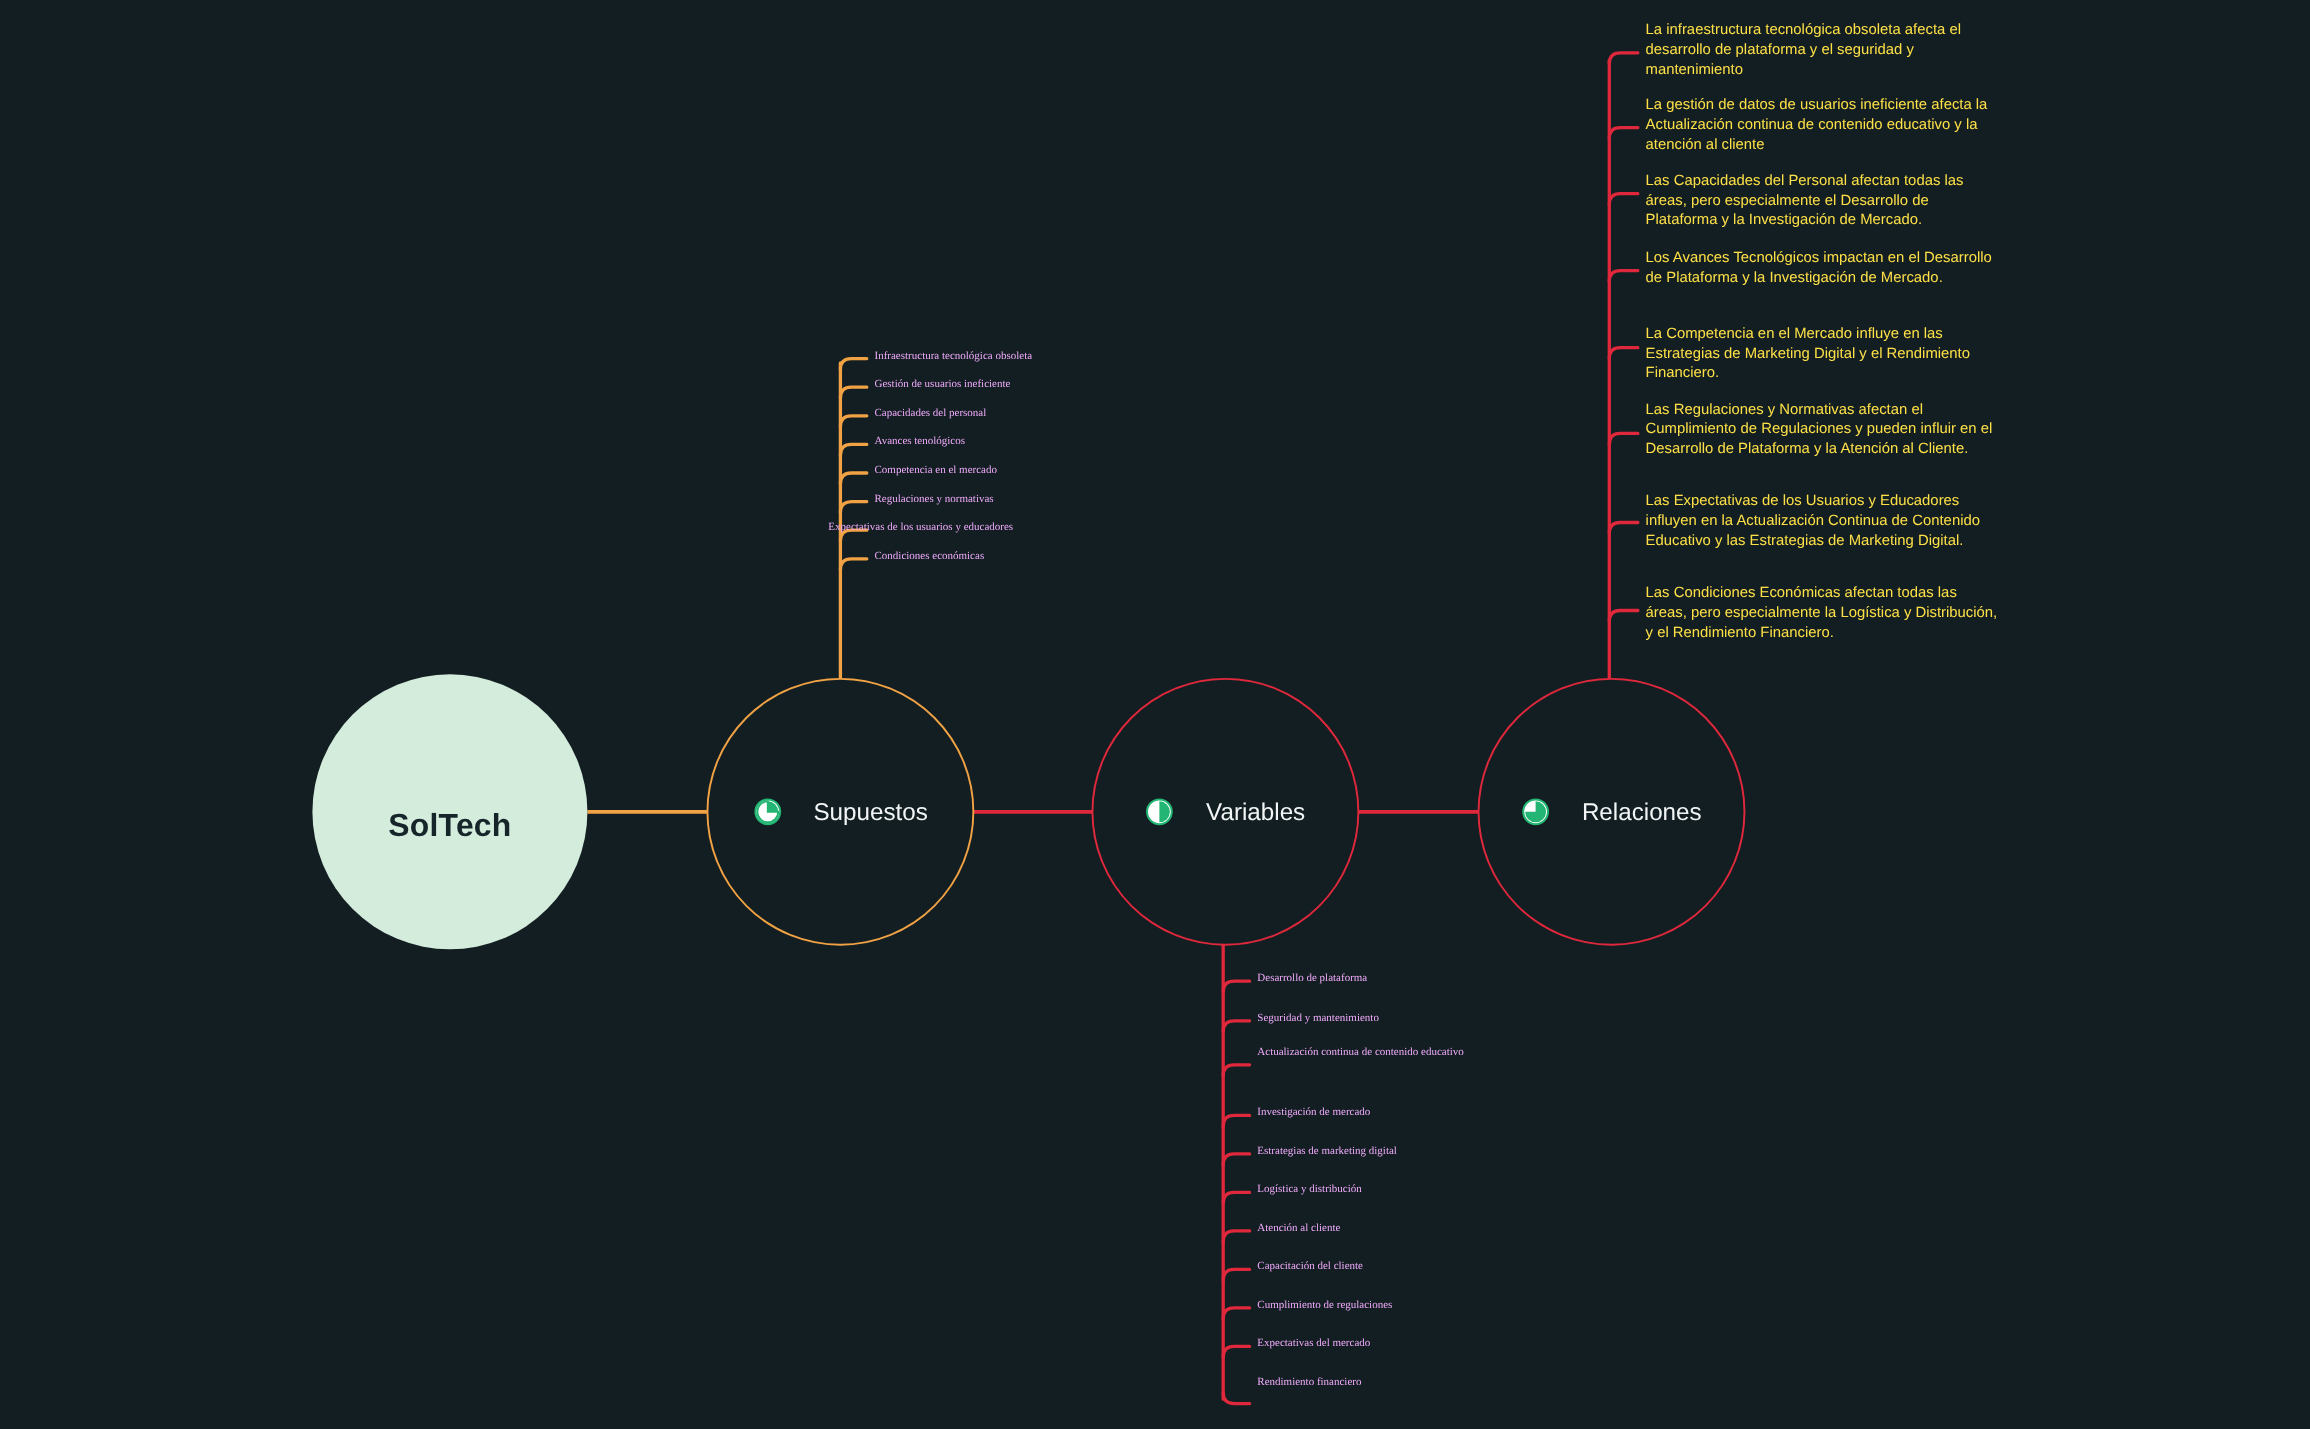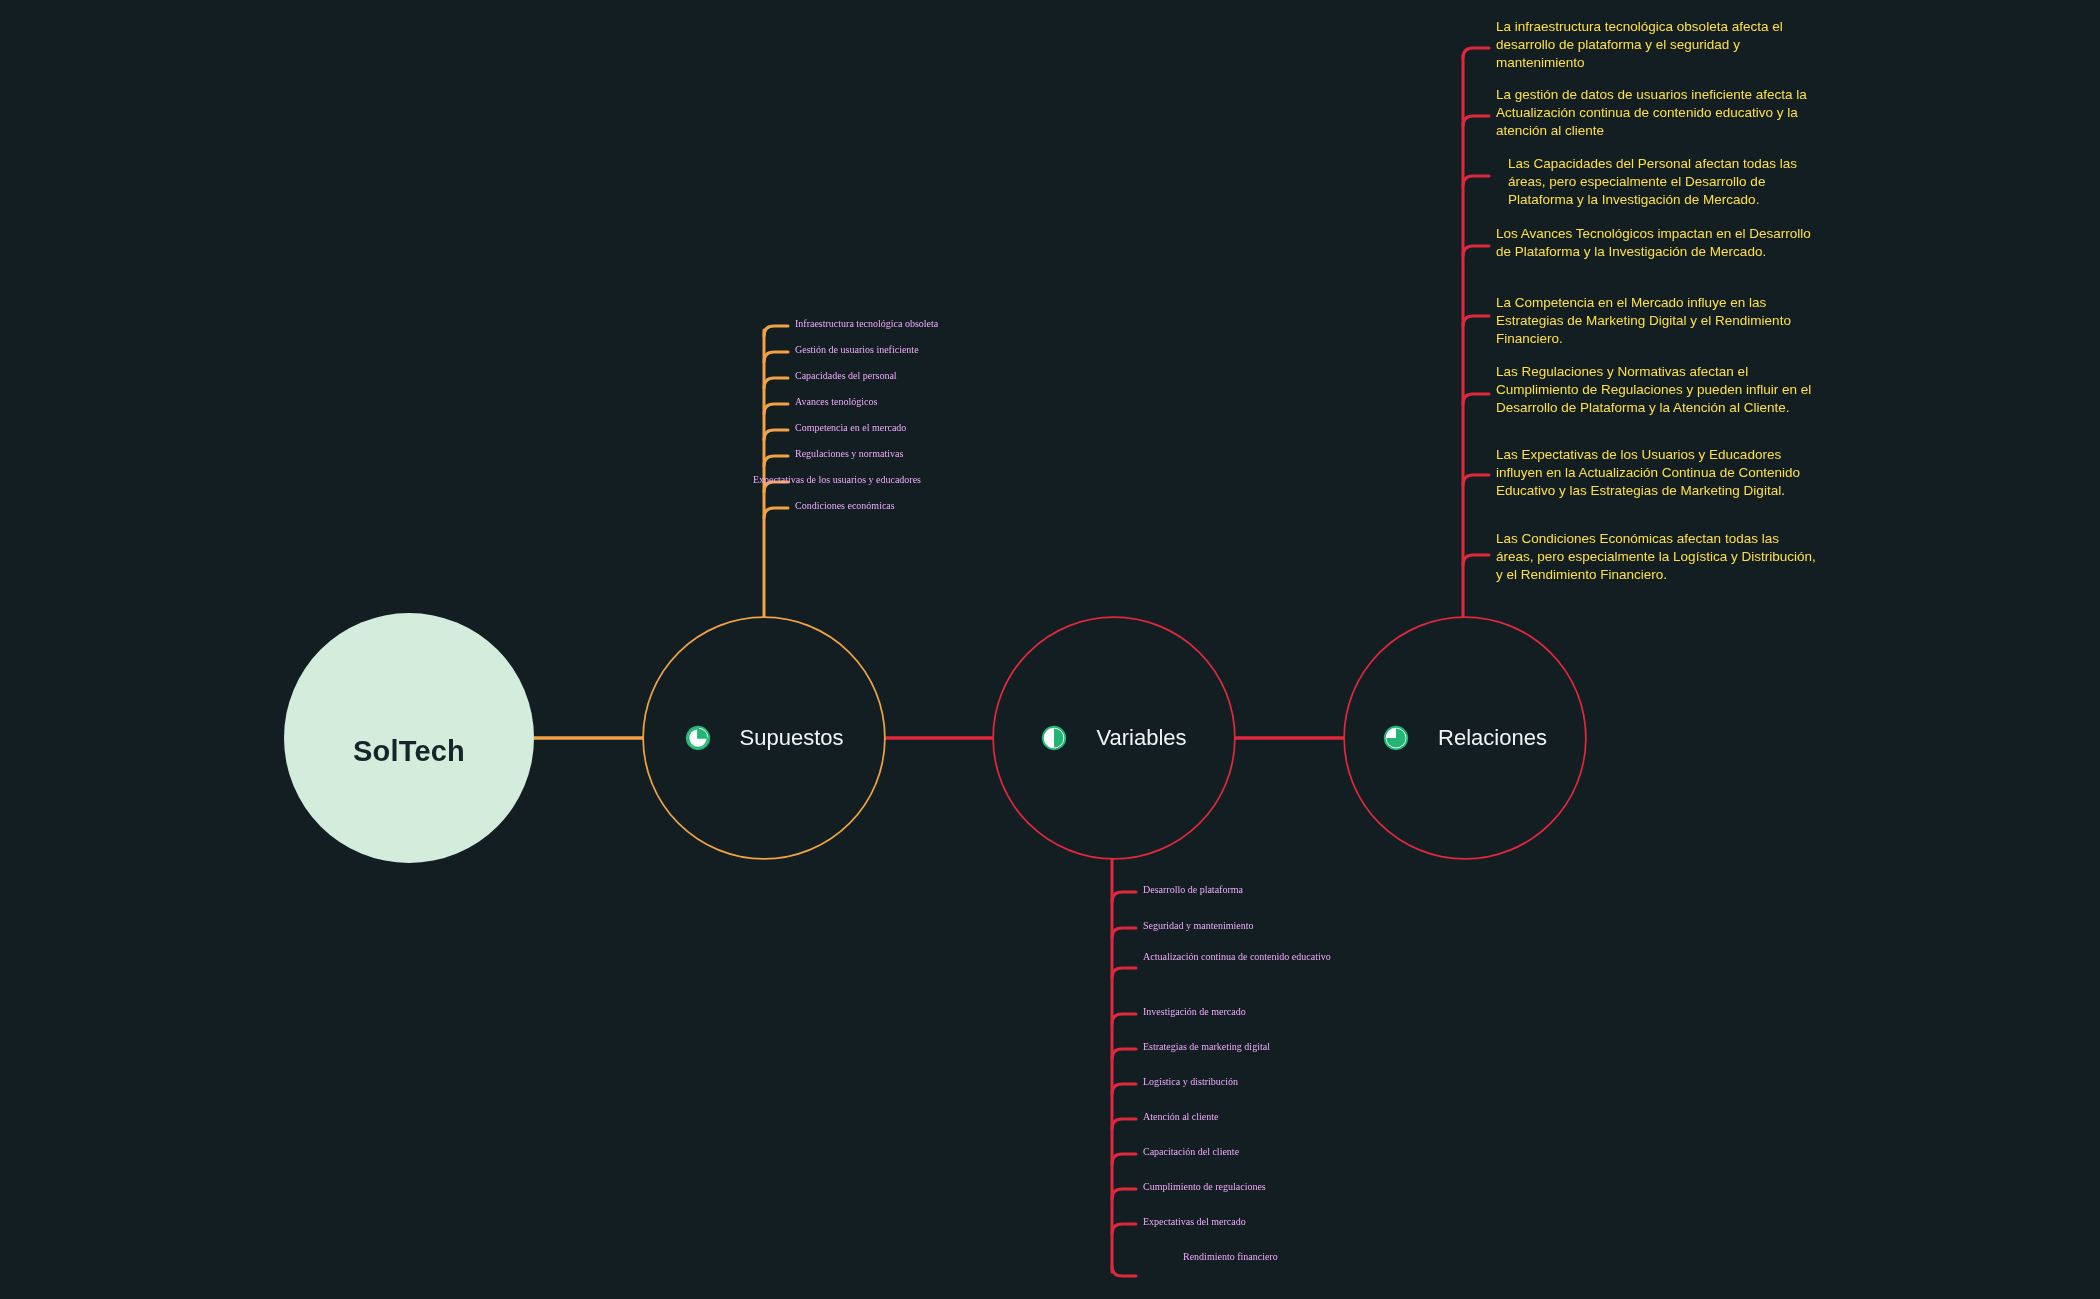--- a/index.html
+++ b/index.html
@@ -195,24 +195,24 @@
   <div class="leaf" style="left:1143px; top:883px;">Desarrollo de plataforma</div>
   <div class="leaf" style="left:1143px; top:919px;">Seguridad y mantenimiento</div>
   <div class="leaf wrap" style="left:1143px; top:950px; width:255px;">Actualización continua de contenido educativo</div>
   <div class="leaf" style="left:1143px; top:1005px;">Investigación de mercado</div>
   <div class="leaf" style="left:1143px; top:1040px;">Estrategias de marketing digital</div>
   <div class="leaf" style="left:1143px; top:1075px;">Logística y distribución</div>
   <div class="leaf" style="left:1143px; top:1110px;">Atención al cliente</div>
   <div class="leaf" style="left:1143px; top:1145px;">Capacitación del cliente</div>
   <div class="leaf" style="left:1143px; top:1180px;">Cumplimiento de regulaciones</div>
   <div class="leaf" style="left:1143px; top:1215px;">Expectativas del mercado</div>
-  <div class="leaf" style="left:1143px; top:1250px;margin-left:40px;">Rendimiento financiero</div>
+  <div class="leaf" style="left:1143px; top:1250px;">Rendimiento financiero</div>
 
   <div class="leaf-rel" style="left:1496px; top:18px;">La infraestructura tecnológica obsoleta afecta el desarrollo de plataforma y el seguridad y mantenimiento</div>
   <div class="leaf-rel" style="left:1496px; top:86px;">La gestión de datos de usuarios ineficiente afecta la Actualización continua de contenido educativo y la atención al cliente</div>
-  <div class="leaf-rel" style="left:1496px; top:155px;margin-left:12px;">Las Capacidades del Personal afectan todas las áreas, pero especialmente el Desarrollo de Plataforma y la Investigación de Mercado.</div>
+  <div class="leaf-rel" style="left:1496px; top:155px;">Las Capacidades del Personal afectan todas las áreas, pero especialmente el Desarrollo de Plataforma y la Investigación de Mercado.</div>
   <div class="leaf-rel" style="left:1496px; top:225px;">Los Avances Tecnológicos impactan en el Desarrollo de Plataforma y la Investigación de Mercado.</div>
   <div class="leaf-rel" style="left:1496px; top:294px;">La Competencia en el Mercado influye en las Estrategias de Marketing Digital y el Rendimiento Financiero.</div>
   <div class="leaf-rel" style="left:1496px; top:363px;">Las Regulaciones y Normativas afectan el Cumplimiento de Regulaciones y pueden influir en el Desarrollo de Plataforma y la Atención al Cliente.</div>
   <div class="leaf-rel" style="left:1496px; top:446px;">Las Expectativas de los Usuarios y Educadores influyen en la Actualización Continua de Contenido Educativo y las Estrategias de Marketing Digital.</div>
   <div class="leaf-rel" style="left:1496px; top:530px;">Las Condiciones Económicas afectan todas las áreas, pero especialmente la Logística y Distribución, y el Rendimiento Financiero.</div>
 
 </div>
 
 </body></html>

